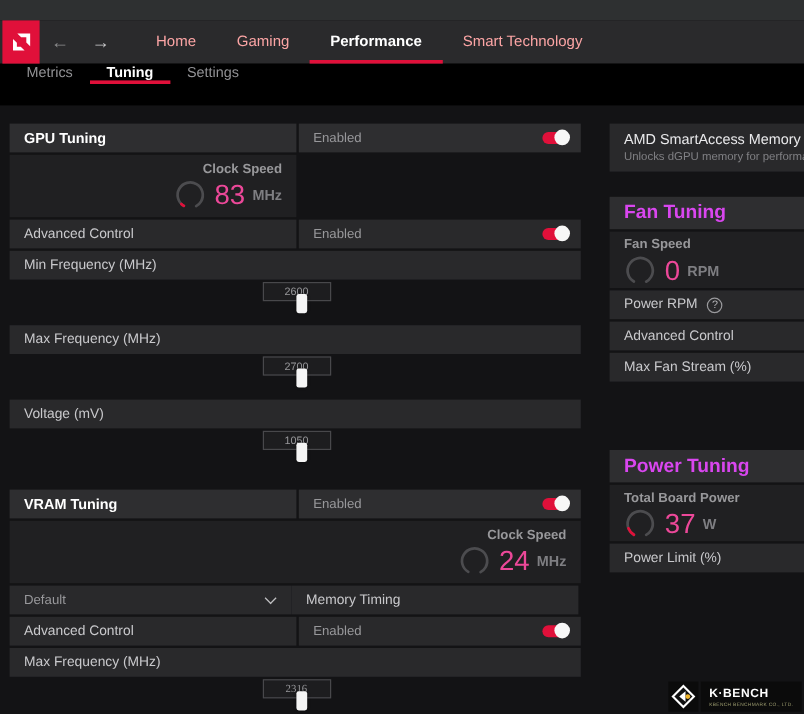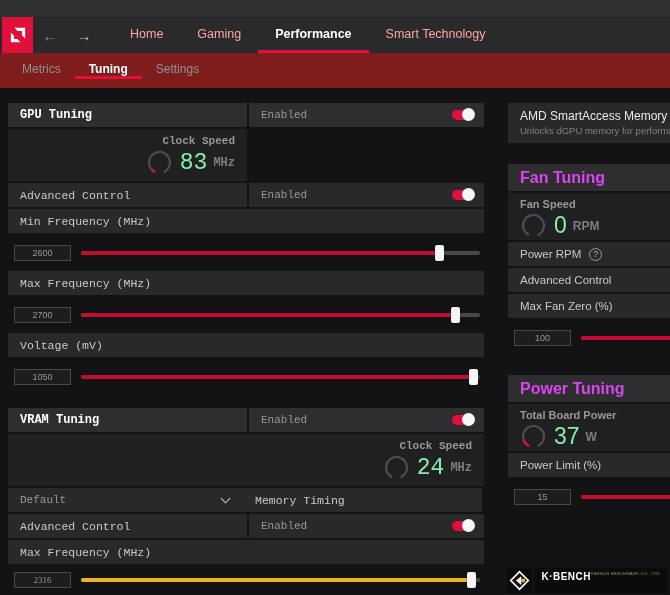--- a/index.html
+++ b/index.html
@@ -10,30 +10,30 @@
   
   .titlebar { height:17px; background:#2e3031; }
   .navbar { height:36px; background:#2a2a2c; display:flex; align-items:stretch; }
   .amd-logo { width:31px; background:#e0103a; display:flex; align-items:center; justify-content:center; margin-left:2px; cursor:pointer; }
   .nav-arrow { width:34px; display:flex; align-items:center; justify-content:center; color:#8d8d8f; font-size:15px; cursor:pointer; }
   .nav-arrow.fwd { color:#c8c8ca; }
   .nav-items { display:flex; margin-left:12px; }
   .nav-item { display:flex; align-items:center; padding:0 17px; color:#fca5a5; font-size:12.5px; border-bottom:3px solid transparent; cursor:pointer; }
   .nav-item.active { color:#ffffff; font-weight:bold; border-bottom-color:#e0103a; }
 
-  .subtabs { height:35px; background:#7f1d1d; display:flex; align-items:center; padding-left:8px; }
+  .subtabs { height:35px; background:#000000; display:flex; align-items:flex-start; padding-left:8px; }
   .subtab { display:flex; align-items:center; padding:0 14px; color:#929295; font-size:12px; border-bottom:3px solid transparent; cursor:pointer; }
   .subtab.active { color:#ffffff; font-weight:bold; border-bottom-color:#e0103a; }
 
   
   .content { position:relative; height:507px; background:#131315; overflow:hidden; }
   .left-col  { position:absolute; left:8px;   top:15px; width:476px; }
   .right-col { position:absolute; left:508px; top:15px; width:400px; }
 
-  .row { display:flex; margin-bottom:2px;font-family:Liberation Mono, monospace; }
+  .row { display:flex; margin-bottom:2px; }
   .cell { background:#29292b; display:flex; align-items:center; padding:0 12px; }
   .row.split .cell.l { width:239px; margin-right:2px; }
   .row.split .cell.r { flex:1; justify-content:flex-start; position:relative; }
   .row.h24 { height:24px; }
   .row.h52 { height:52px; }
   .header-row .cell { background:#2e2e30; }
   .header-row .title { color:#fff; font-size:12px; font-weight:bold; }
   .gauge-row .cell { background:#202022; align-items:flex-end; padding-top:6px; flex-direction:column; }
   .muted { color:#98989b; font-size:11px; }
   .lbl { color:#c9c9cc; font-size:11.5px; }
@@ -44,25 +44,25 @@
   .chev { position:absolute; right:14px; width:7px; height:7px; border-right:1.6px solid #c2c2c4; border-bottom:1.6px solid #c2c2c4; transform:rotate(45deg); margin-top:-3px; cursor:pointer; }
 
   .help { display:inline-flex; align-items:center; justify-content:center; width:13px; height:13px; border:1px solid #9a9a9d; border-radius:50%; color:#b5b5b8; font-size:9px; margin-left:8px; cursor:pointer; }
 
   
   .gauge-label { color:#98989b; font-size:11px; font-weight:bold; margin-bottom:2px; }
   .gauge-line { display:flex; align-items:center; }
   .gauge { width:27px; height:27px; }
   .g-bg { fill:none; stroke:#4c4c4f; stroke-width:3; stroke-linecap:round; }
   .g-fg { fill:none; stroke:#e0103a; stroke-width:3; stroke-linecap:round; }
-  .g-value { color:#86efac; font-size:23px; margin-left:7px; }
+  .g-value { color:#ec4899; font-size:23px; margin-left:7px; }
   .g-unit { color:#7e7e82; font-size:12px; font-weight:bold; margin-left:6px; }
 
   
-  .slider-zone { display:flex; align-items:center; height:36px; padding:0 4px 0 6px; }
+  .slider-zone { display:flex; align-items:center; height:36px; padding:0 4px 0 6px;flex-direction:column; }
   .slider-zone.short { height:28px;font-family:Liberation Serif, serif; }
   .num-input { width:57px; height:16px; background:#1d1d1f; border:1px solid #48484b; color:#98989b; font-size:9px; text-align:center; font-family:inherit; }
   .track { position:relative; flex:1; height:4px; background:#4a4a4d; margin-left:10px; border-radius:2px; cursor:pointer; }
   .track .fill { position:absolute; left:0; top:0; height:100%; border-radius:2px; }
   .track .thumb { position:absolute; top:-6px; width:9px; height:16px; background:#f5f5f5; border-radius:2px; box-shadow:0 0 2px rgba(0,0,0,.6); cursor:pointer; }
 
   .section-gap { height:13px; }
   .gap20 { height:19px; }
 
   
@@ -70,21 +70,21 @@
   .card-title { color:#e9e9eb; font-size:12px; display:flex; align-items:center; }
   .card-sub { color:#808084; font-size:9.5px; margin-top:2px; }
   .rhead { height:27px; background:#2e2e30; display:flex; align-items:center; padding:0 12px; margin-bottom:2px; }
   .rhead .title { color:#d946ef; font-size:16px; font-weight:bold; }
   .rrow { height:24px; background:#29292b; display:flex; align-items:center; padding:0 12px; margin-bottom:2px; }
   .rgauge { height:47px; background:#202022; padding:5px 12px 0; margin-bottom:2px; }
 
   
   .kbench { position:absolute; right:2px; bottom:2px; display:flex; gap:2px; }
   .kb-icon { width:25px; height:25px; background:#0b0b0b; display:flex; align-items:center; justify-content:center; }
-  .kb-text { background:#0b0b0b; padding:3px 7px 2px; display:flex; flex-direction:row; justify-content:center; }
+  .kb-text { background:#0b0b0b; padding:3px 7px 2px; display:flex; flex-direction:column; justify-content:center; }
   .kb-title { color:#fff; font-size:10px; font-weight:bold; letter-spacing:.5px; line-height:11px; }
   .kb-sub { color:#9b9b6e; font-size:4px; letter-spacing:.3px; line-height:5px; }
 </style>
 </head>
 <body>
 
 <div class="screen">
   <div class="titlebar"></div>
 
   <div class="navbar">
@@ -286,21 +286,21 @@
       <div class="rrow">
         <span class="lbl">Power RPM</span>
         <span class="help">?</span>
       </div>
 
       <div class="rrow">
         <span class="lbl">Advanced Control</span>
       </div>
 
       <div class="rrow">
-        <span class="lbl">Max Fan Zero (%)</span>
+        <span class="lbl">Max Fan Stream (%)</span>
       </div>
 
       <div class="slider-zone">
         <input class="num-input" value="100" style="">
         <div class="track">
           <div class="fill" style="width: 100%; background: rgb(196, 12, 50);"></div>
 
         </div>
       </div>
 

